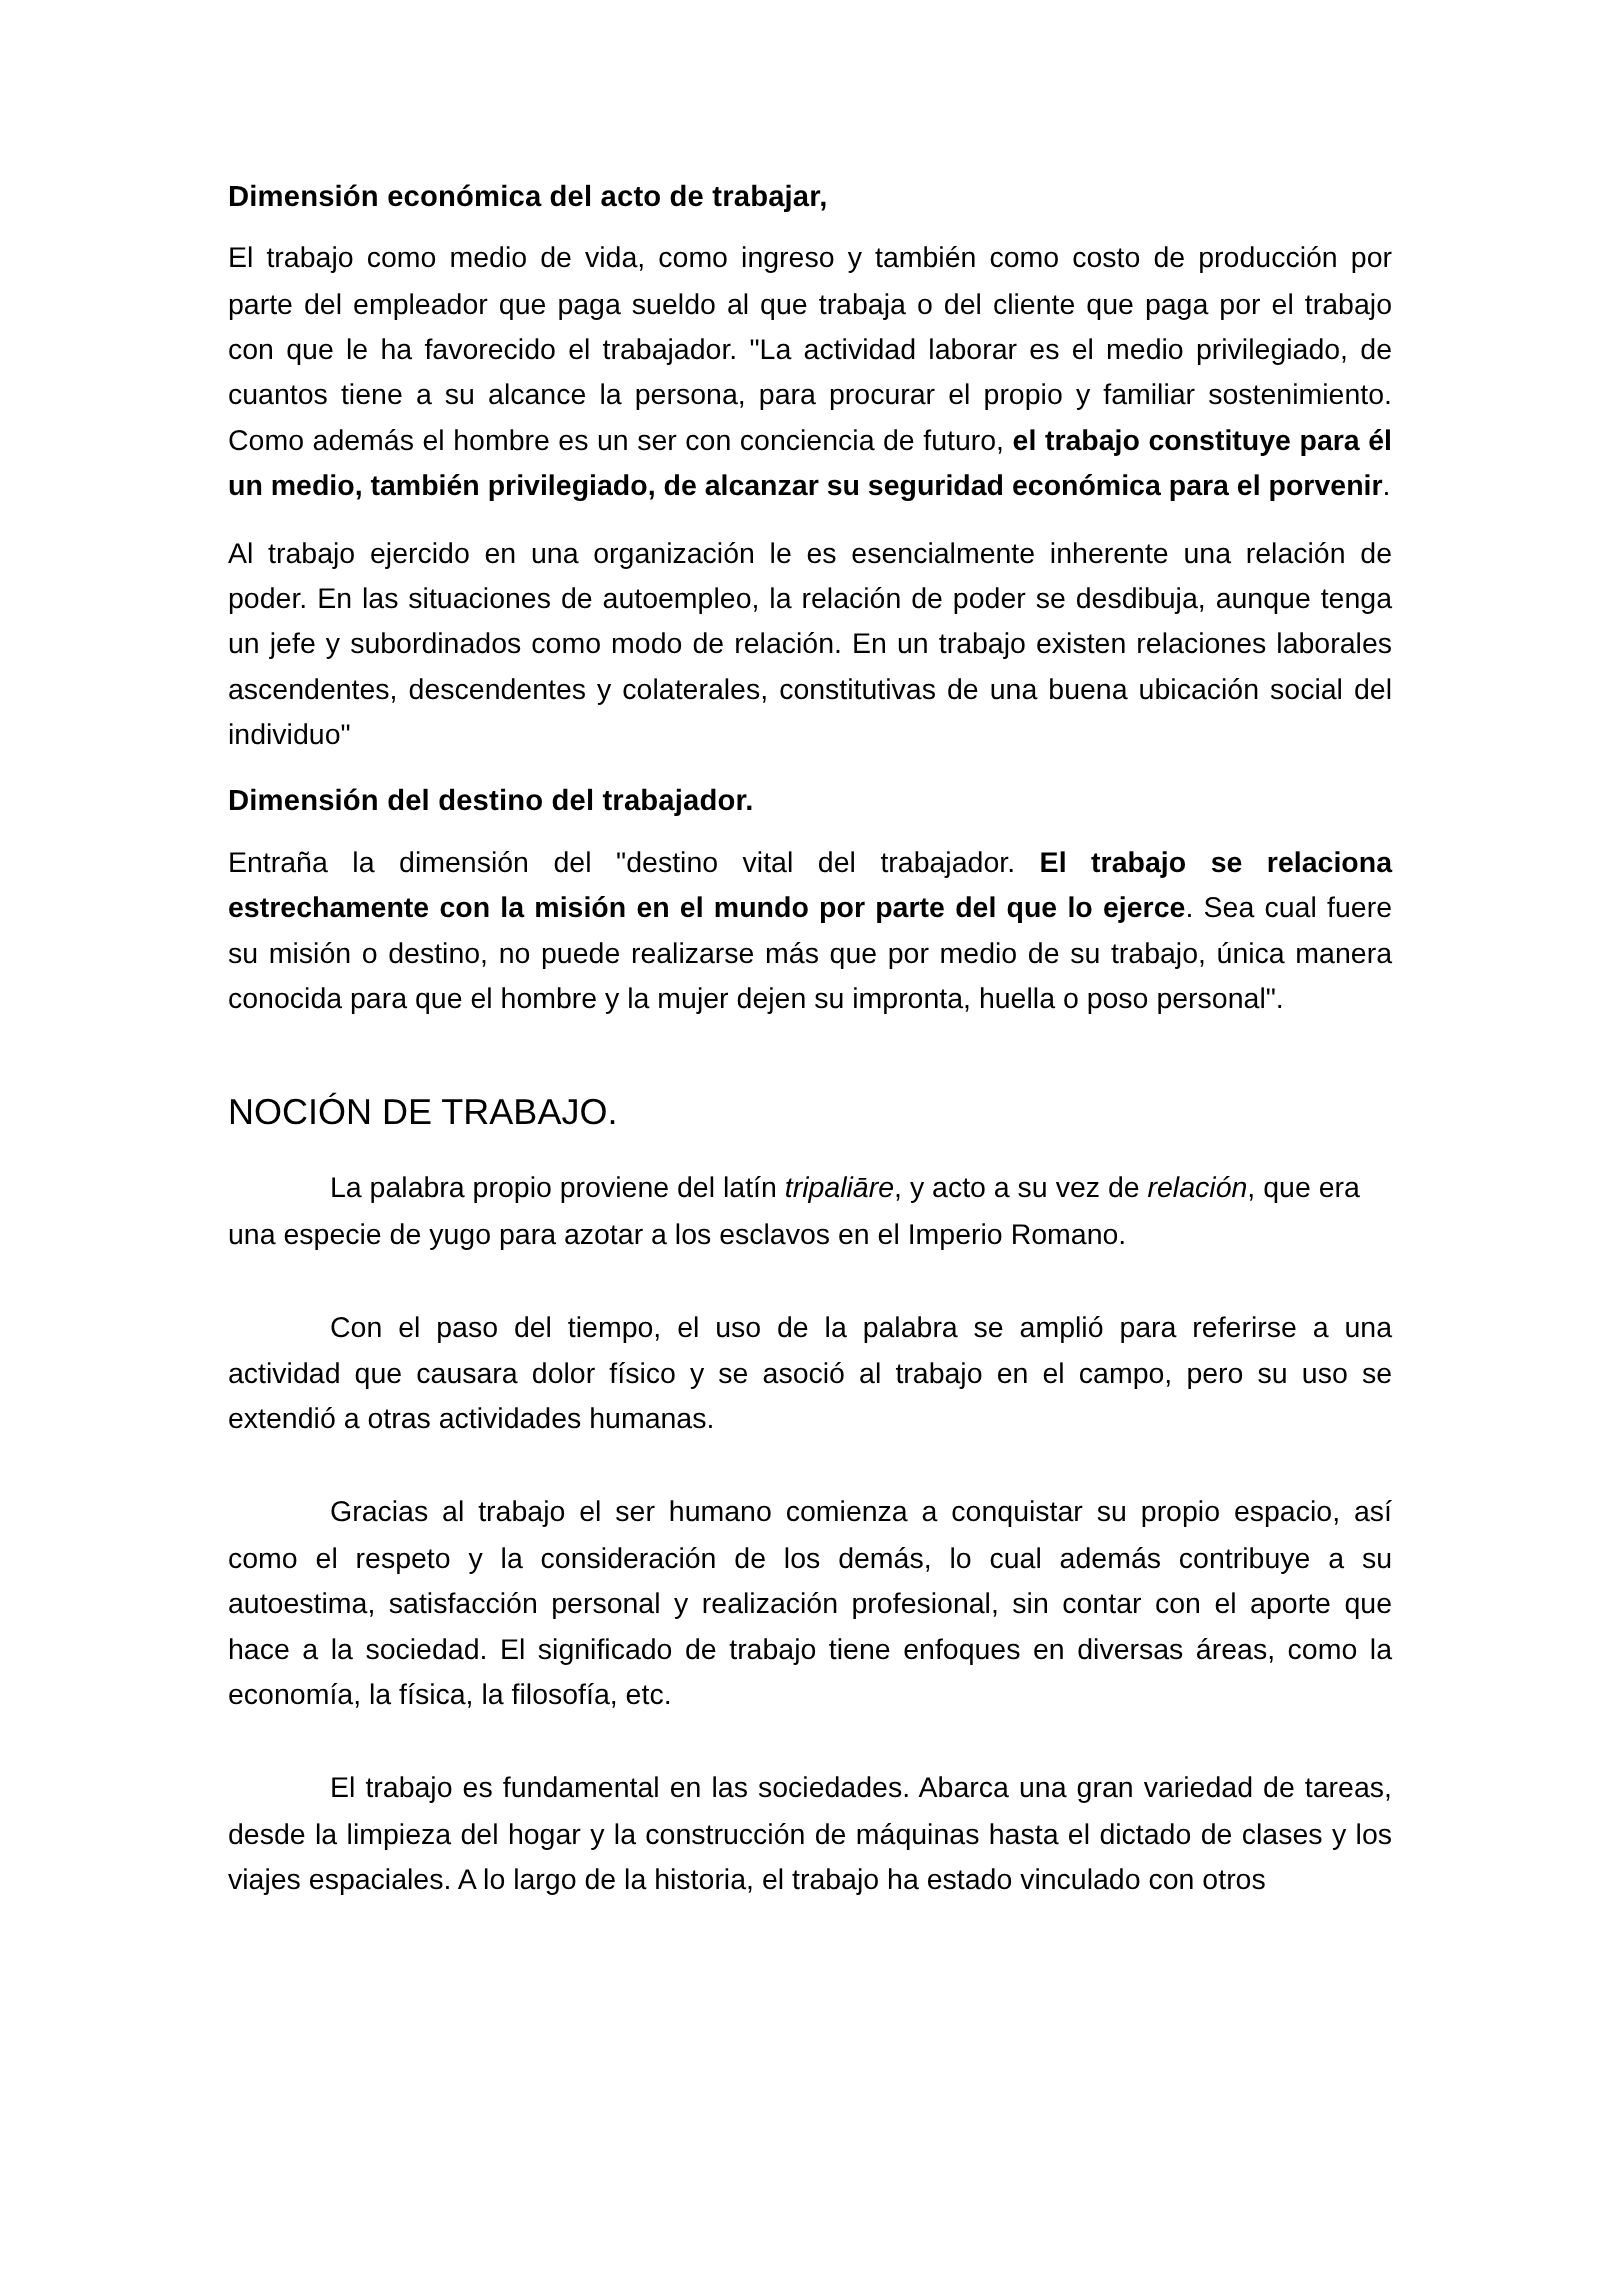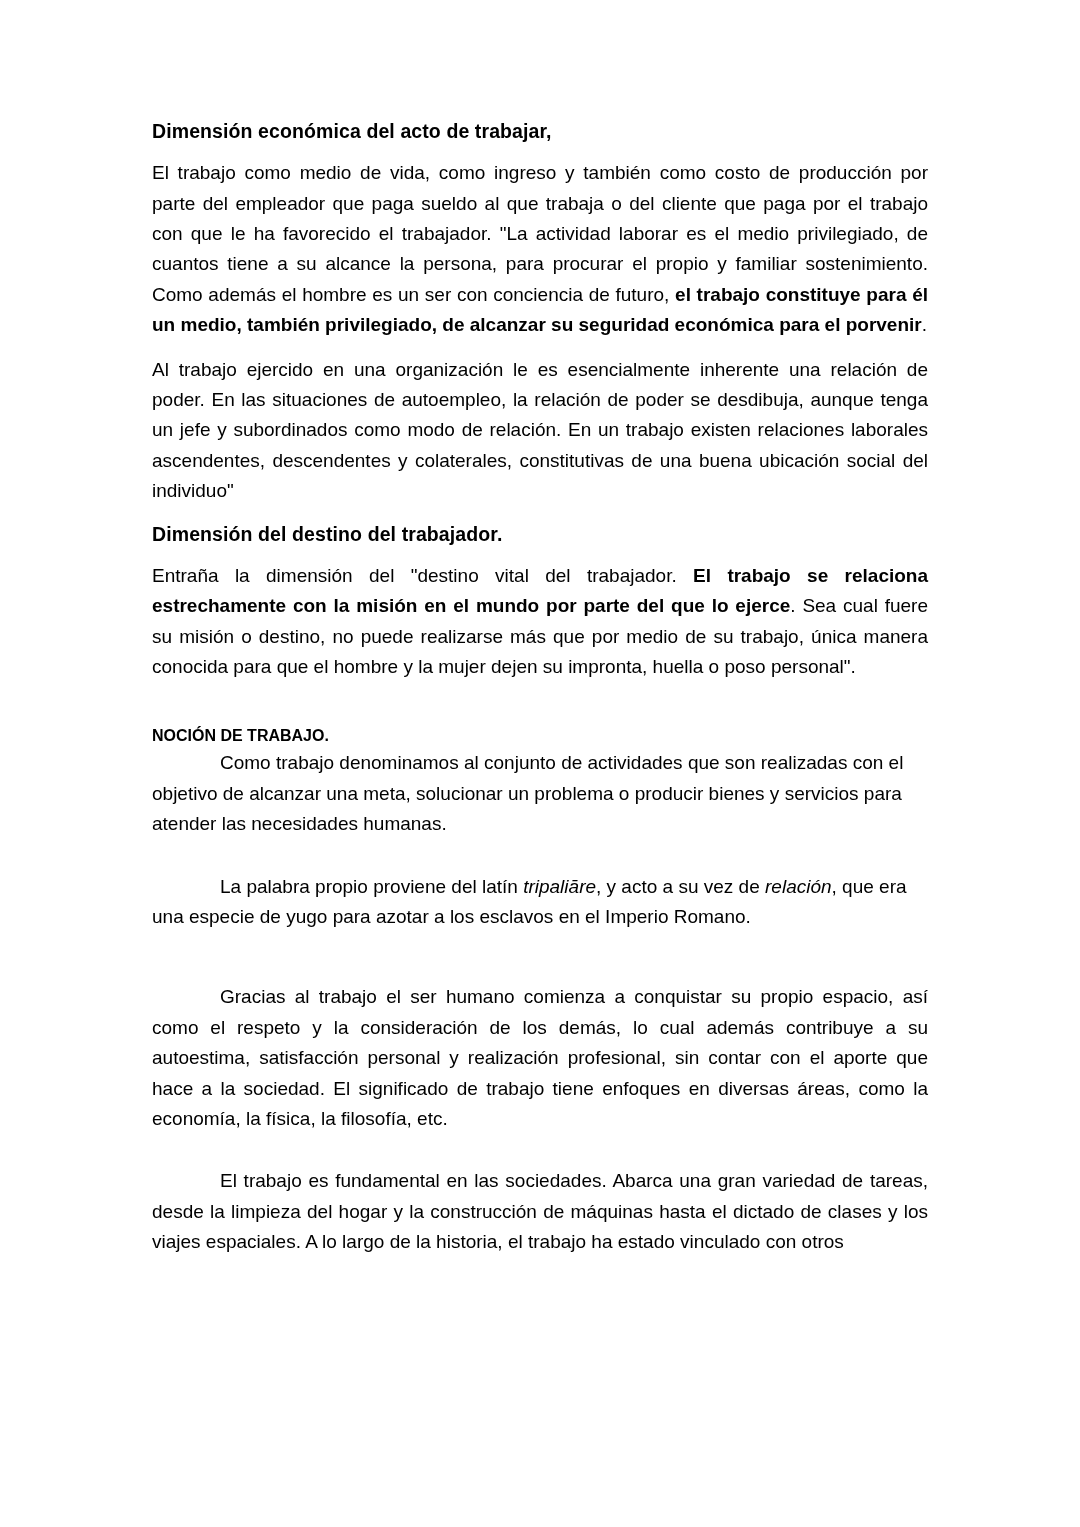--- a/index.html
+++ b/index.html
@@ -51,22 +51,22 @@
     font-style: italic;
     margin-top: 31px;
   }
   .spacer-lg {
     height: 28px;
   }
   .spacer-sm {
     height: 18px;
   }
   h2.section-title {
-    font-size: 16px;
-    font-weight: bold;
+    font-size: 24px;
+    font-weight: normal;
     margin: 0;
     line-height: 1.5;
   }
 </style>
 </head>
 <body>
 
 <div class="page">
   <div class="content">
 
@@ -82,30 +82,30 @@
     <h2 class="heading">Dimensión del destino del trabajador.</h2>
 
     <p class="para">
       <span>Entraña la dimensión del "destino vital del trabajador. </span><span class="b">El trabajo se relaciona estrechamente con la misión en el mundo por parte del que lo ejerce</span><span>. Sea cual fuere su misión o destino, no puede realizarse más que por medio de su trabajo, única manera conocida para que el hombre y la mujer dejen su impronta, huella o poso personal".</span>
     </p>
 
     <div class="spacer-lg"></div>
 
     <h2 class="section-title">NOCIÓN DE TRABAJO.</h2>
 
-    <p class="para left indent">Como trabajo denominamos al conjunto de actividades que son realizadas con el objetivo de alcanzar una meta, solucionar un problema o producir bienes y servicios para atender las necesidades humanas.</p>
 
     <div class="spacer-sm"></div>
 
     <p class="para left indent">
       <span>La palabra propio proviene del latín </span><span class="i">tripaliāre</span><span>, y acto a su vez de </span><span class="i">relación</span><span>, que era una especie de yugo para azotar a los esclavos en el Imperio Romano.</span>
     </p>
 
     <div class="spacer-sm"></div>
 
+    <p class="para indent">Con el paso del tiempo, el uso de la palabra se amplió para referirse a una actividad que causara dolor físico y se asoció al trabajo en el campo, pero su uso se extendió a otras actividades humanas.</p>
 
     <div class="spacer-sm"></div>
 
     <p class="para indent">Gracias al trabajo el ser humano comienza a conquistar su propio espacio, así como el respeto y la consideración de los demás, lo cual además contribuye a su autoestima, satisfacción personal y realización profesional, sin contar con el aporte que hace a la sociedad. El significado de trabajo tiene enfoques en diversas áreas, como la economía, la física, la filosofía, etc.</p>
 
     <div class="spacer-sm"></div>
 
     <p class="para indent">El trabajo es fundamental en las sociedades. Abarca una gran variedad de tareas, desde la limpieza del hogar y la construcción de máquinas hasta el dictado de clases y los viajes espaciales. A lo largo de la historia, el trabajo ha estado vinculado con otros</p>
 
   </div>

